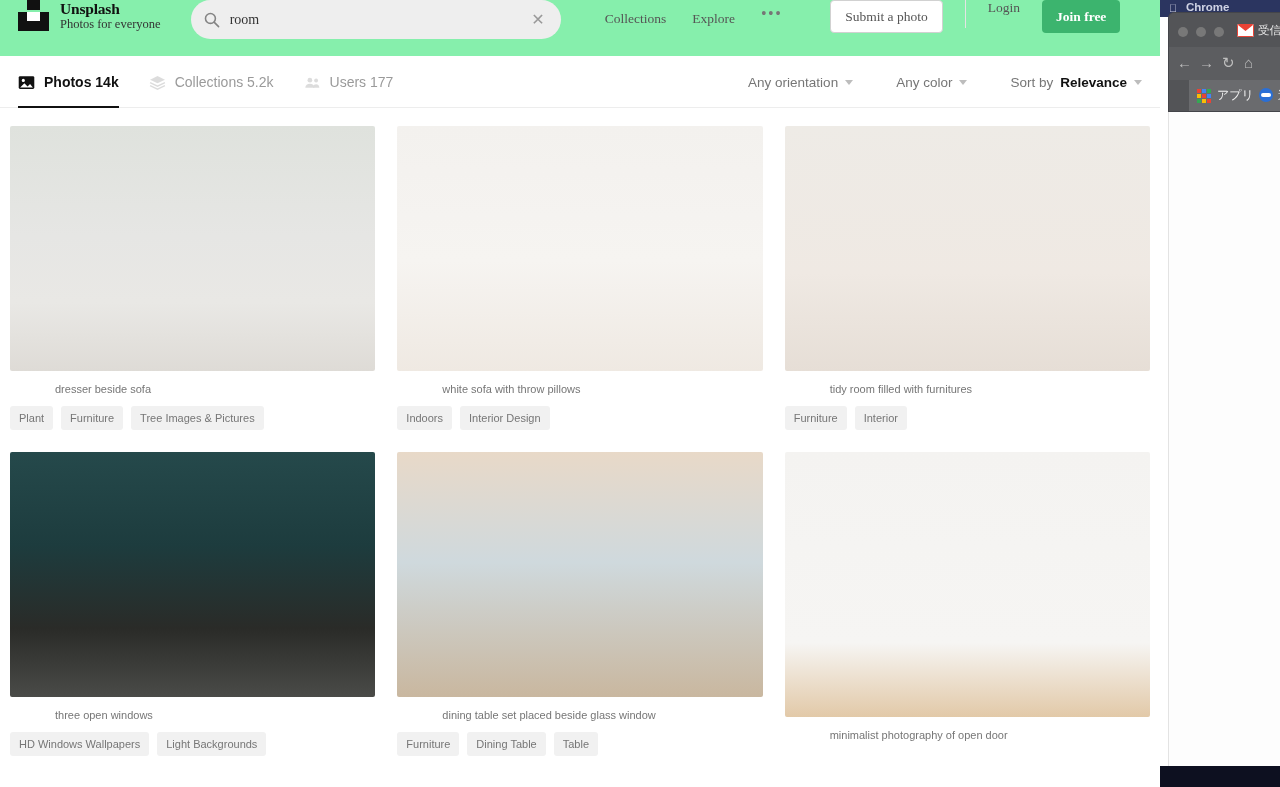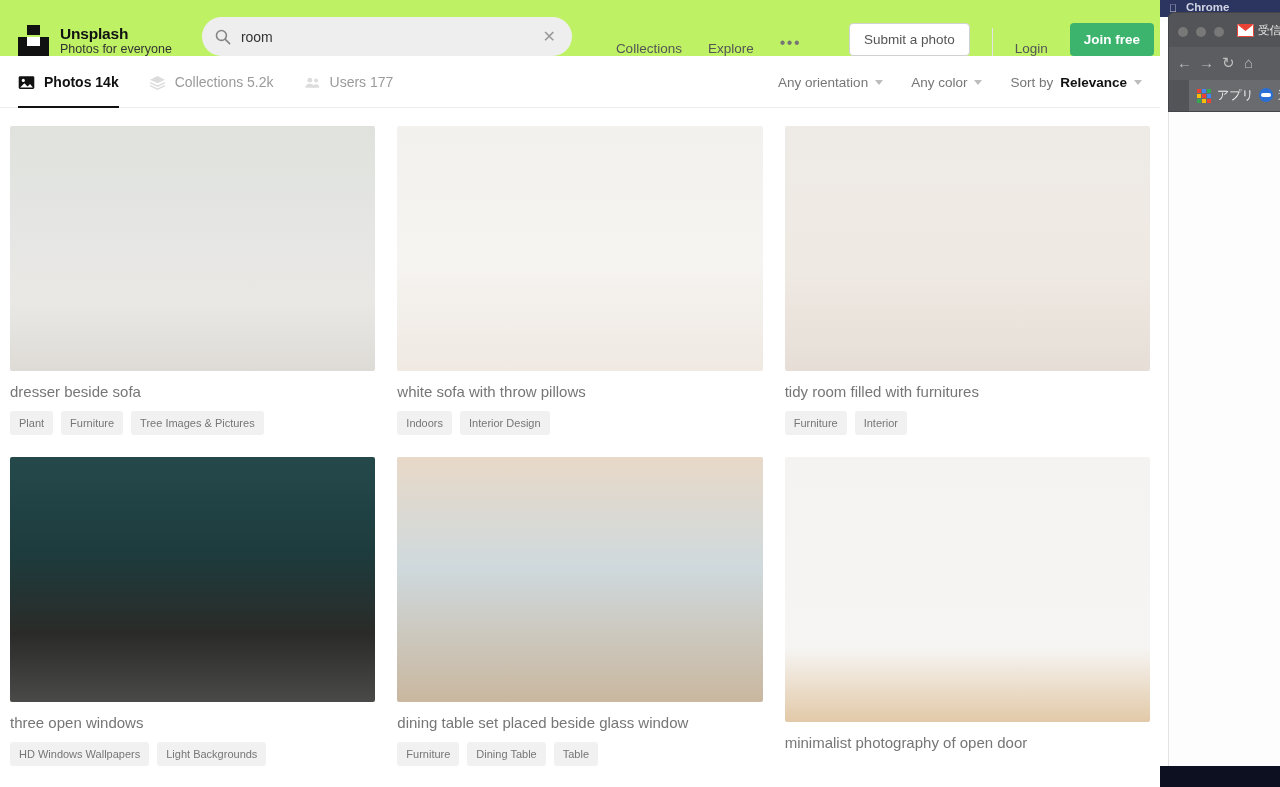--- a/index.html
+++ b/index.html
@@ -9,21 +9,21 @@
     background: #ffffff;
     font-family: "Liberation Sans", sans-serif;
     -webkit-font-smoothing: antialiased;
   }
   .page { position: relative; width: 1280px; height: 787px; background:#fff; }
 
   
   .unsplash { position: absolute; inset: 0 0 0 0; width: 1160px; height: 787px; background:#fff; overflow: hidden; }
 
   
-  .header { height: 56px; display: flex; align-items: flex-end; padding: 0 0 0 18px; background:#bef264; }
+  .header { height: 56px; display: flex; align-items: flex-start; padding: 0 0 0 18px; background:#86efac;font-family:Liberation Serif, serif; }
   .logo-wrap { display: flex; align-items: center; gap: 11px; flex: 0 0 auto; }
   .logo-mark { width: 31px; height: 31px; position: relative; }
   .logo-mark .top { position:absolute; left:9px; top:0; width:13px; height:10px; background:#111; }
   .logo-mark .bot { position:absolute; left:0; top:12px; width:31px; height:19px; background:#111; }
   .logo-mark .notch { position:absolute; left:9px; top:12px; width:13px; height:9px; background:#fff; }
   .logo-text { line-height: 1.12; }
   .logo-title { font-size: 15.5px; font-weight: bold; color:#111; letter-spacing:-0.2px; }
   .logo-sub { font-size: 12.5px; color:#333; }
 
   .searchbar {
@@ -53,31 +53,31 @@
   .tabbar { height: 52px; display:flex; align-items:center; padding: 0 18px; position:relative; }
   .tabbar:after { content:""; position:absolute; left:0; right:0; bottom:0; height:1px; background:#ededed; }
   .tabs { display:flex; align-items:flex-end; gap: 30px; height:100%; }
   .tab { display:flex; align-items:center; gap:9px; height:100%; padding-bottom:0; cursor:pointer; position:relative; }
   .tab .tlabel { font-size: 14px; color:#9a9a9a; }
   .tab.active .tlabel { color:#111; font-weight:bold; }
   .tab.active:after { content:""; position:absolute; left:0; right:0; bottom:0; height:2px; background:#111; z-index:2; }
   .tab-ico { width:17px; height:15px; opacity:.55; }
   .tab.active .tab-ico { opacity:1; }
 
-  .filters { margin-left:auto; display:flex; align-items:center; gap: 28px; }
+  .filters { margin-left:auto; display:flex; align-items:center; gap: 43px; }
   .filter { display:flex; align-items:center; gap:7px; font-size:13.5px; color:#767676; cursor:pointer; }
   .filter .bold { color:#111; font-weight:bold; }
   .caret { width:0;height:0;border-left:4.5px solid transparent;border-right:4.5px solid transparent;border-top:5px solid #bdbdbd; }
 
   
   .grid { padding: 18px 10px 0 10px; display:flex; gap: 22px; }
   .col { flex: 1 1 0; min-width:0; }
   .card { margin-bottom: 22px; }
   .thumb { width:100%; border-radius:2px; overflow:hidden; position:relative; background:#ddd; }
-  .caption { font-size: 15px; color:#767676; margin-top: 12px; }
+  .caption { font-size: 11px; color:#767676; margin-top: 12px; margin-left: 45px; }
   .tags { margin-top: 11px; display:flex; gap: 8px; flex-wrap: nowrap; }
   .tag {
     background:#f1f1f1; color:#767676; font-size:11px; padding: 6px 9px; border-radius:3px;
     white-space:nowrap; cursor:pointer;
   }
   .p1 { background: linear-gradient(180deg,#dfe2dd 0%,#e6e6e4 45%,#e9e8e5 72%,#dedbd6 100%); }
   .p2 { background: linear-gradient(180deg,#f3f1ee 0%,#f6f4f1 55%,#efe9e2 100%); }
   .p3 { background: linear-gradient(180deg,#eeebe6 0%,#efe9e3 60%,#e6ded6 100%); }
   .p4 { background: linear-gradient(180deg,#25494b 0%,#1d3c3e 38%,#2a2b28 72%,#4a4b48 100%); }
   .p5 { background: linear-gradient(180deg,#e8d9c8 0%,#cfd9dd 45%,#c9b79f 100%); }

